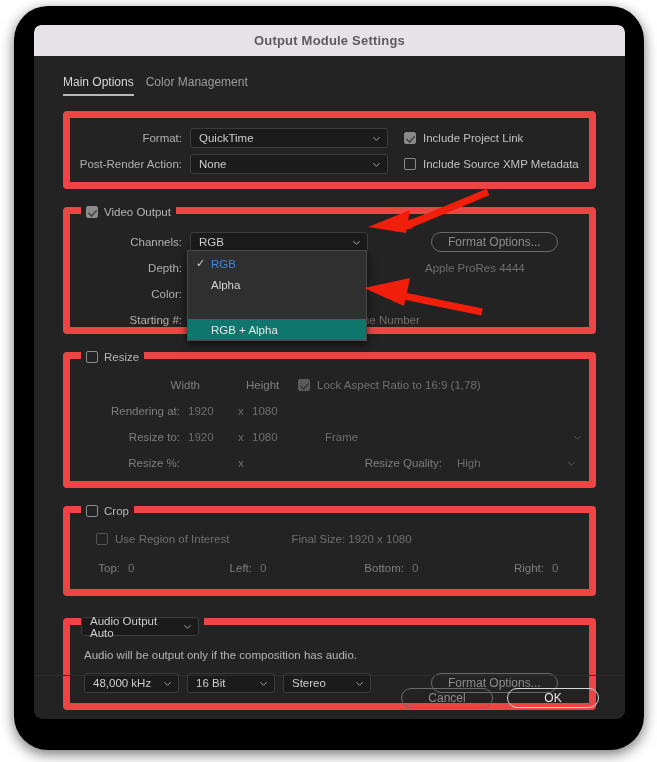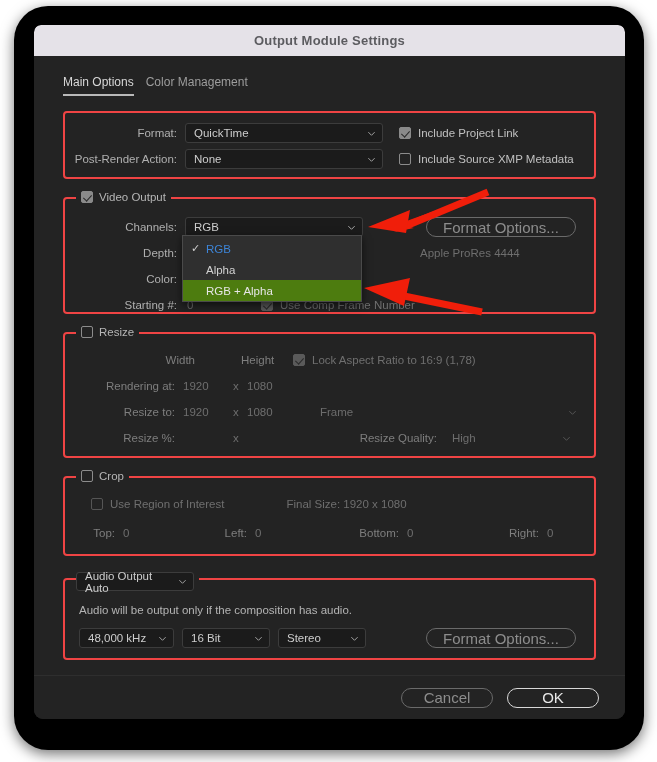--- a/index.html
+++ b/index.html
@@ -67,21 +67,21 @@
     border-bottom: 2px solid #b9b9b9;
   }
   
   .content {
     position: absolute;
     left: 29px; top: 55px;
     width: 533px;
   }
   
   .group {
-    border: 2px solid #ef4444;
+    border: 7px solid #ef4444;
     border-radius: 4px;
     position: relative;
     margin-bottom: 12px;
   }
   .group-legend {
     position: absolute;
     top: -8px; left: 11px;
     background: #232323;
     padding: 0 5px;
     display: flex;
@@ -160,21 +160,21 @@
   .cbrow .t.dim { color: #6f6f6f; }
   
   .btn {
     border: 1px solid #9a9a9a;
     border-radius: 11px;
     height: 20px;
     padding: 0 16px;
     display: inline-flex;
     align-items: center;
     justify-content: center;
-    font-size: 15px;
+    font-size: 12px;
     color: #c9c9c9;
     background: transparent;
     cursor: default;
     box-sizing: border-box;
   }
   .btn.dim { border-color: #6a6a6a; color: #8d8d8d; }
   .btn.primary { border-color: #d8d8d8; color: #e8e8e8; }
   
   .popup {
     position: absolute;
@@ -193,21 +193,21 @@
     padding-left: 8px;
     cursor: default;
   }
   .popup-item .check {
     width: 15px;
     font-size: 11px;
     color: #cfcfcf;
     flex: 0 0 auto;
   }
   .popup-item.selected { color: #3d85d8; }
-  .popup-item.hover { background: #4d7c0f; color: #e6e6e6; }
+  .popup-item.hover { background: #0f766e; color: #e6e6e6; margin-top: 24px; }
   
   .arrow { position: absolute; z-index: 60; pointer-events: none; }
   .footer {
     position: absolute;
     left: 0; right: 0; bottom: 0;
     height: 44px;
     border-top: 1px solid #2e2e2e;
     display: flex;
     align-items: center;
     justify-content: flex-end;

